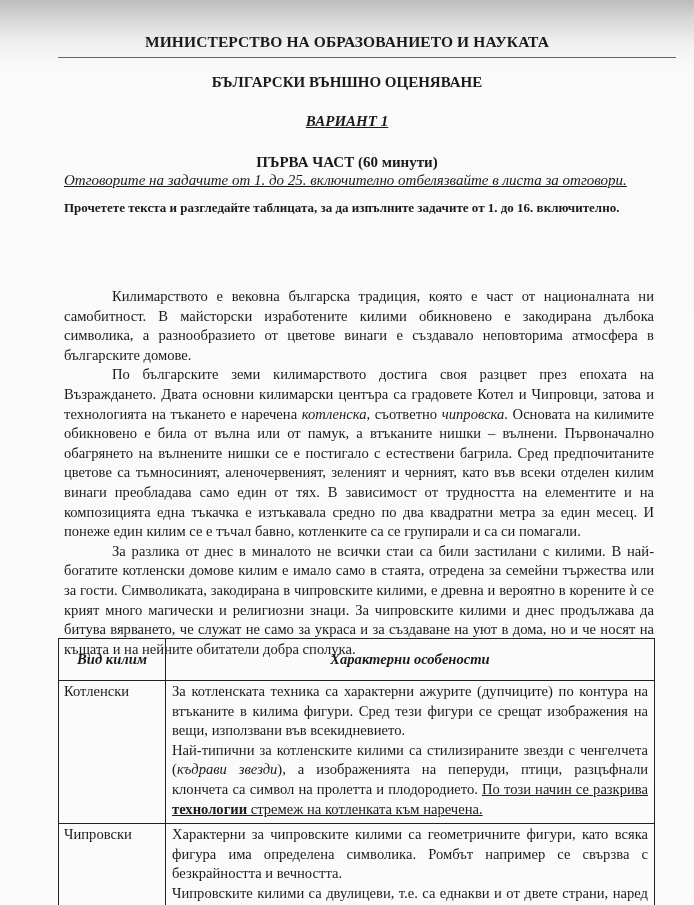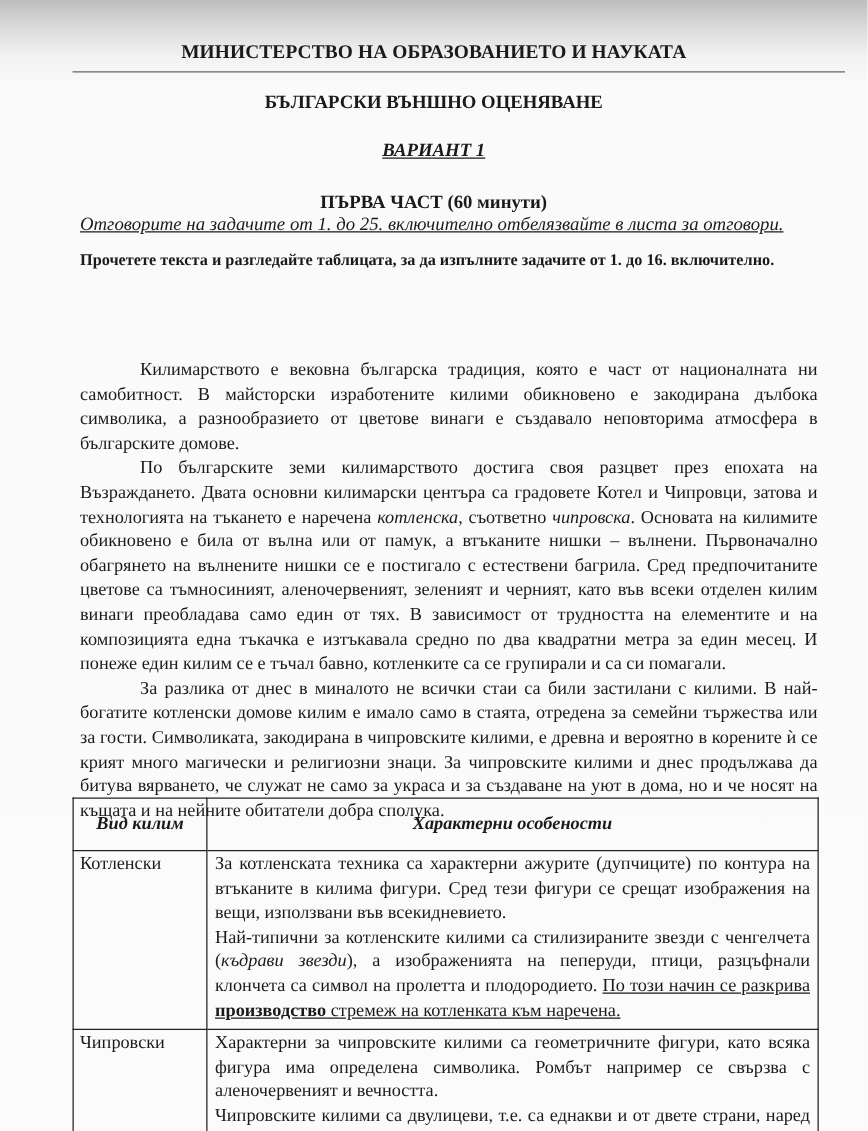--- a/index.html
+++ b/index.html
@@ -88,25 +88,25 @@
       <tr>
         <th>Вид килим</th>
         <th>Характерни особености</th>
       </tr>
     </thead>
     <tbody>
       <tr>
         <td class="type">Котленски</td>
         <td class="desc">
           <p>За котленската техника са характерни ажурите (дупчиците) по контура на втъканите в килима фигури. Сред тези фигури се срещат изображения на вещи, използвани във всекидневието.</p>
-          <p><span>Най-типични за котленските килими са стилизираните звезди с ченгелчета (</span><span class="i">къдрави звезди</span><span>), а изображенията на пеперуди, птици, разцъфнали клончета са символ на пролетта и плодородието. </span><span class="u">По този начин се разкрива </span><span class="u b">производство</span><span class="u"> стремеж  на котленката към наречена.</span></p>
+          <p><span>Най-типични за котленските килими са стилизираните звезди с ченгелчета (</span><span class="i">къдрави звезди</span><span>), а изображенията на пеперуди, птици, разцъфнали клончета са символ на пролетта и плодородието. </span><span class="u">По този начин се разкрива </span><span class="u b">технологии</span><span class="u"> стремеж  на котленката към наречена.</span></p>
         </td>
       </tr>
       <tr>
         <td class="type">Чипровски</td>
         <td class="desc">
-          <p>Характерни за чипровските килими са геометричните фигури, като всяка фигура има определена символика. Ромбът например се свързва с аленочервеният и вечността.</p>
+          <p>Характерни за чипровските килими са геометричните фигури, като всяка фигура има определена символика. Ромбът например се свързва с безкрайността и вечността.</p>
           <p><span>Чипровските килими са двулицеви, т.е. са еднакви и от двете страни, наред с това са и практични, </span><span class="b">защото</span><span> са с гладка повърхност, а така върху тях се задържа минимално количество прах.</span></p>
         </td>
       </tr>
     </tbody>
   </table>
 </div>
 
 </body></html>

